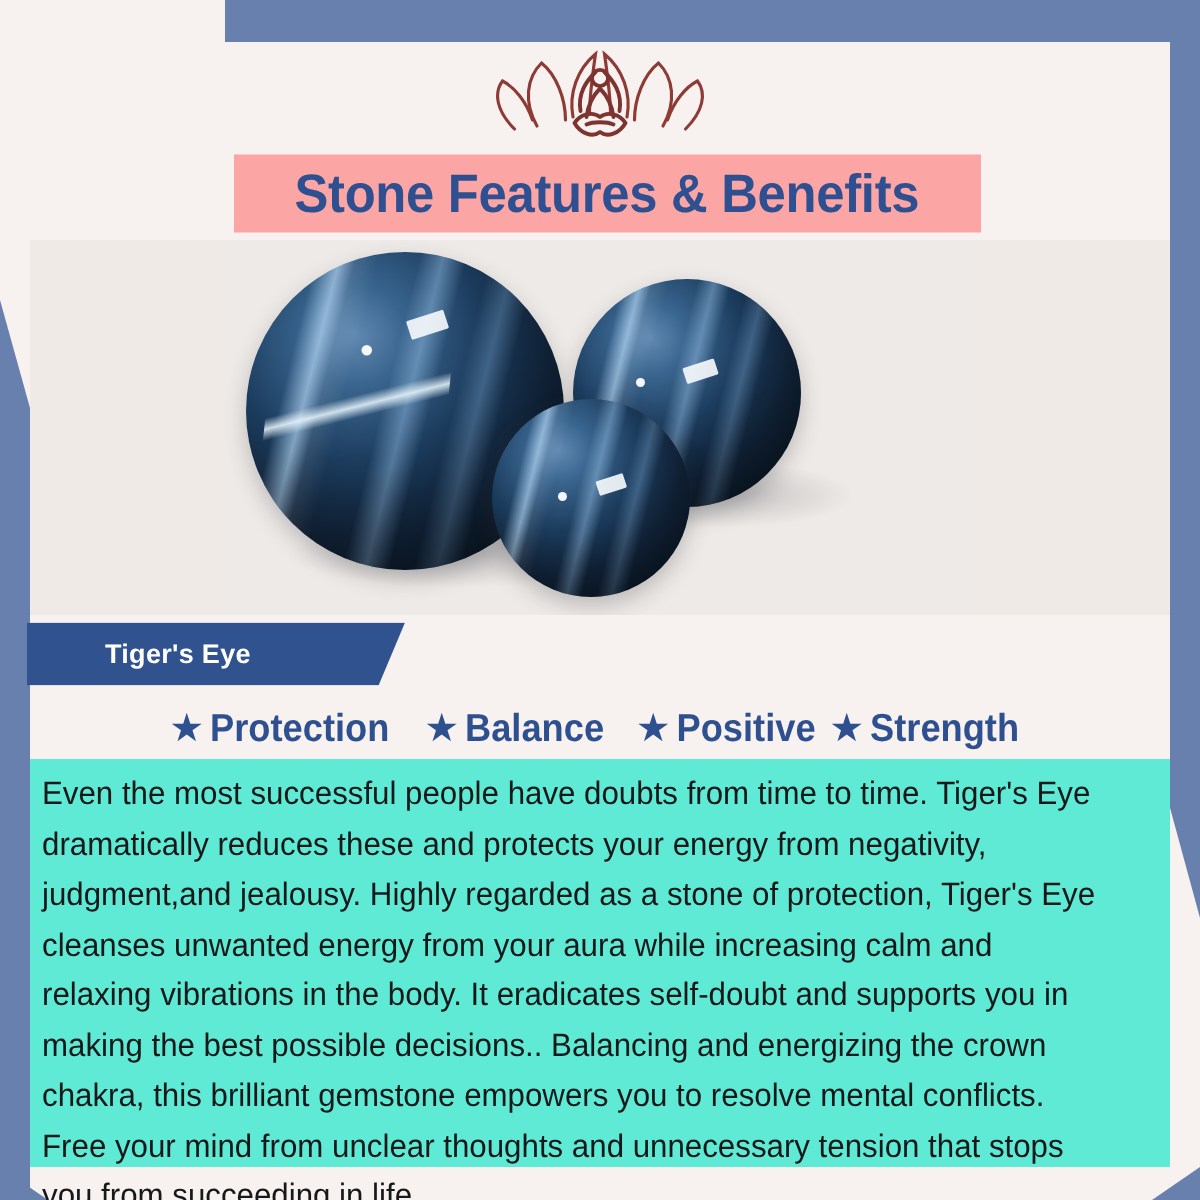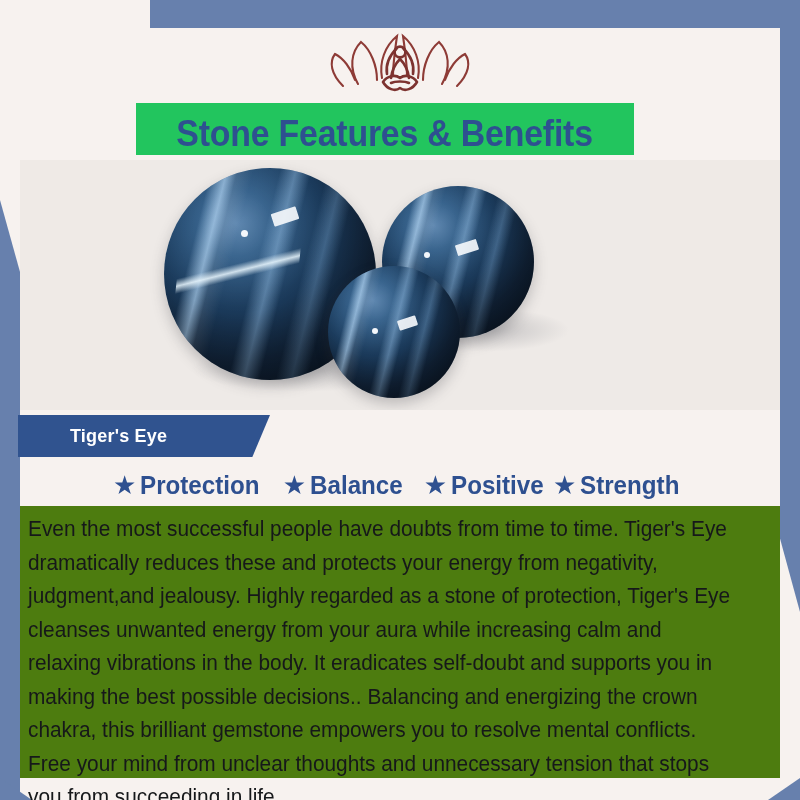--- a/index.html
+++ b/index.html
@@ -61,24 +61,24 @@
     font-family:"Liberation Serif", serif;
     font-size:13.5px;
     letter-spacing:2.4px;
     color:#3c3330;
     font-weight:400;
   }
 
   
   .title-band {
     position:absolute;
-    left:136px; top:103px;
+    left:156px; top:103px;
     width:498px; height:52px;
-    background:#22c55e;
-    display:flex; align-items:flex-end; justify-content:center;
+    background:#fca5a5;
+    display:flex; align-items:center; justify-content:center;
   }
   .title-text {
     font-family:"Liberation Sans Narrow","Liberation Sans", sans-serif;
     font-size:36px;
     font-weight:bold;
     color:#2e5090;
     letter-spacing:-0.2px;
     transform:scaleX(0.94);
     white-space:nowrap;
   }
@@ -210,21 +210,21 @@
     transform:scaleX(0.93);
     transform-origin:left center;
   }
   .benefit + .benefit { margin-left:12px; }
 
   
   .description {
     position:absolute;
     left:20px; top:506px;
     width:760px; height:272px;
-    background:#4d7c0f;
+    background:#5eead4;
     padding:6px 14px 12px 8px;
   }
   .description p {
     font-family:"Liberation Sans Narrow","Liberation Sans", sans-serif;
     font-size:21.6px;
     line-height:33.5px;
     color:#16181a;
     text-align:left;
     transform:scaleX(0.965);
     transform-origin:left top;

